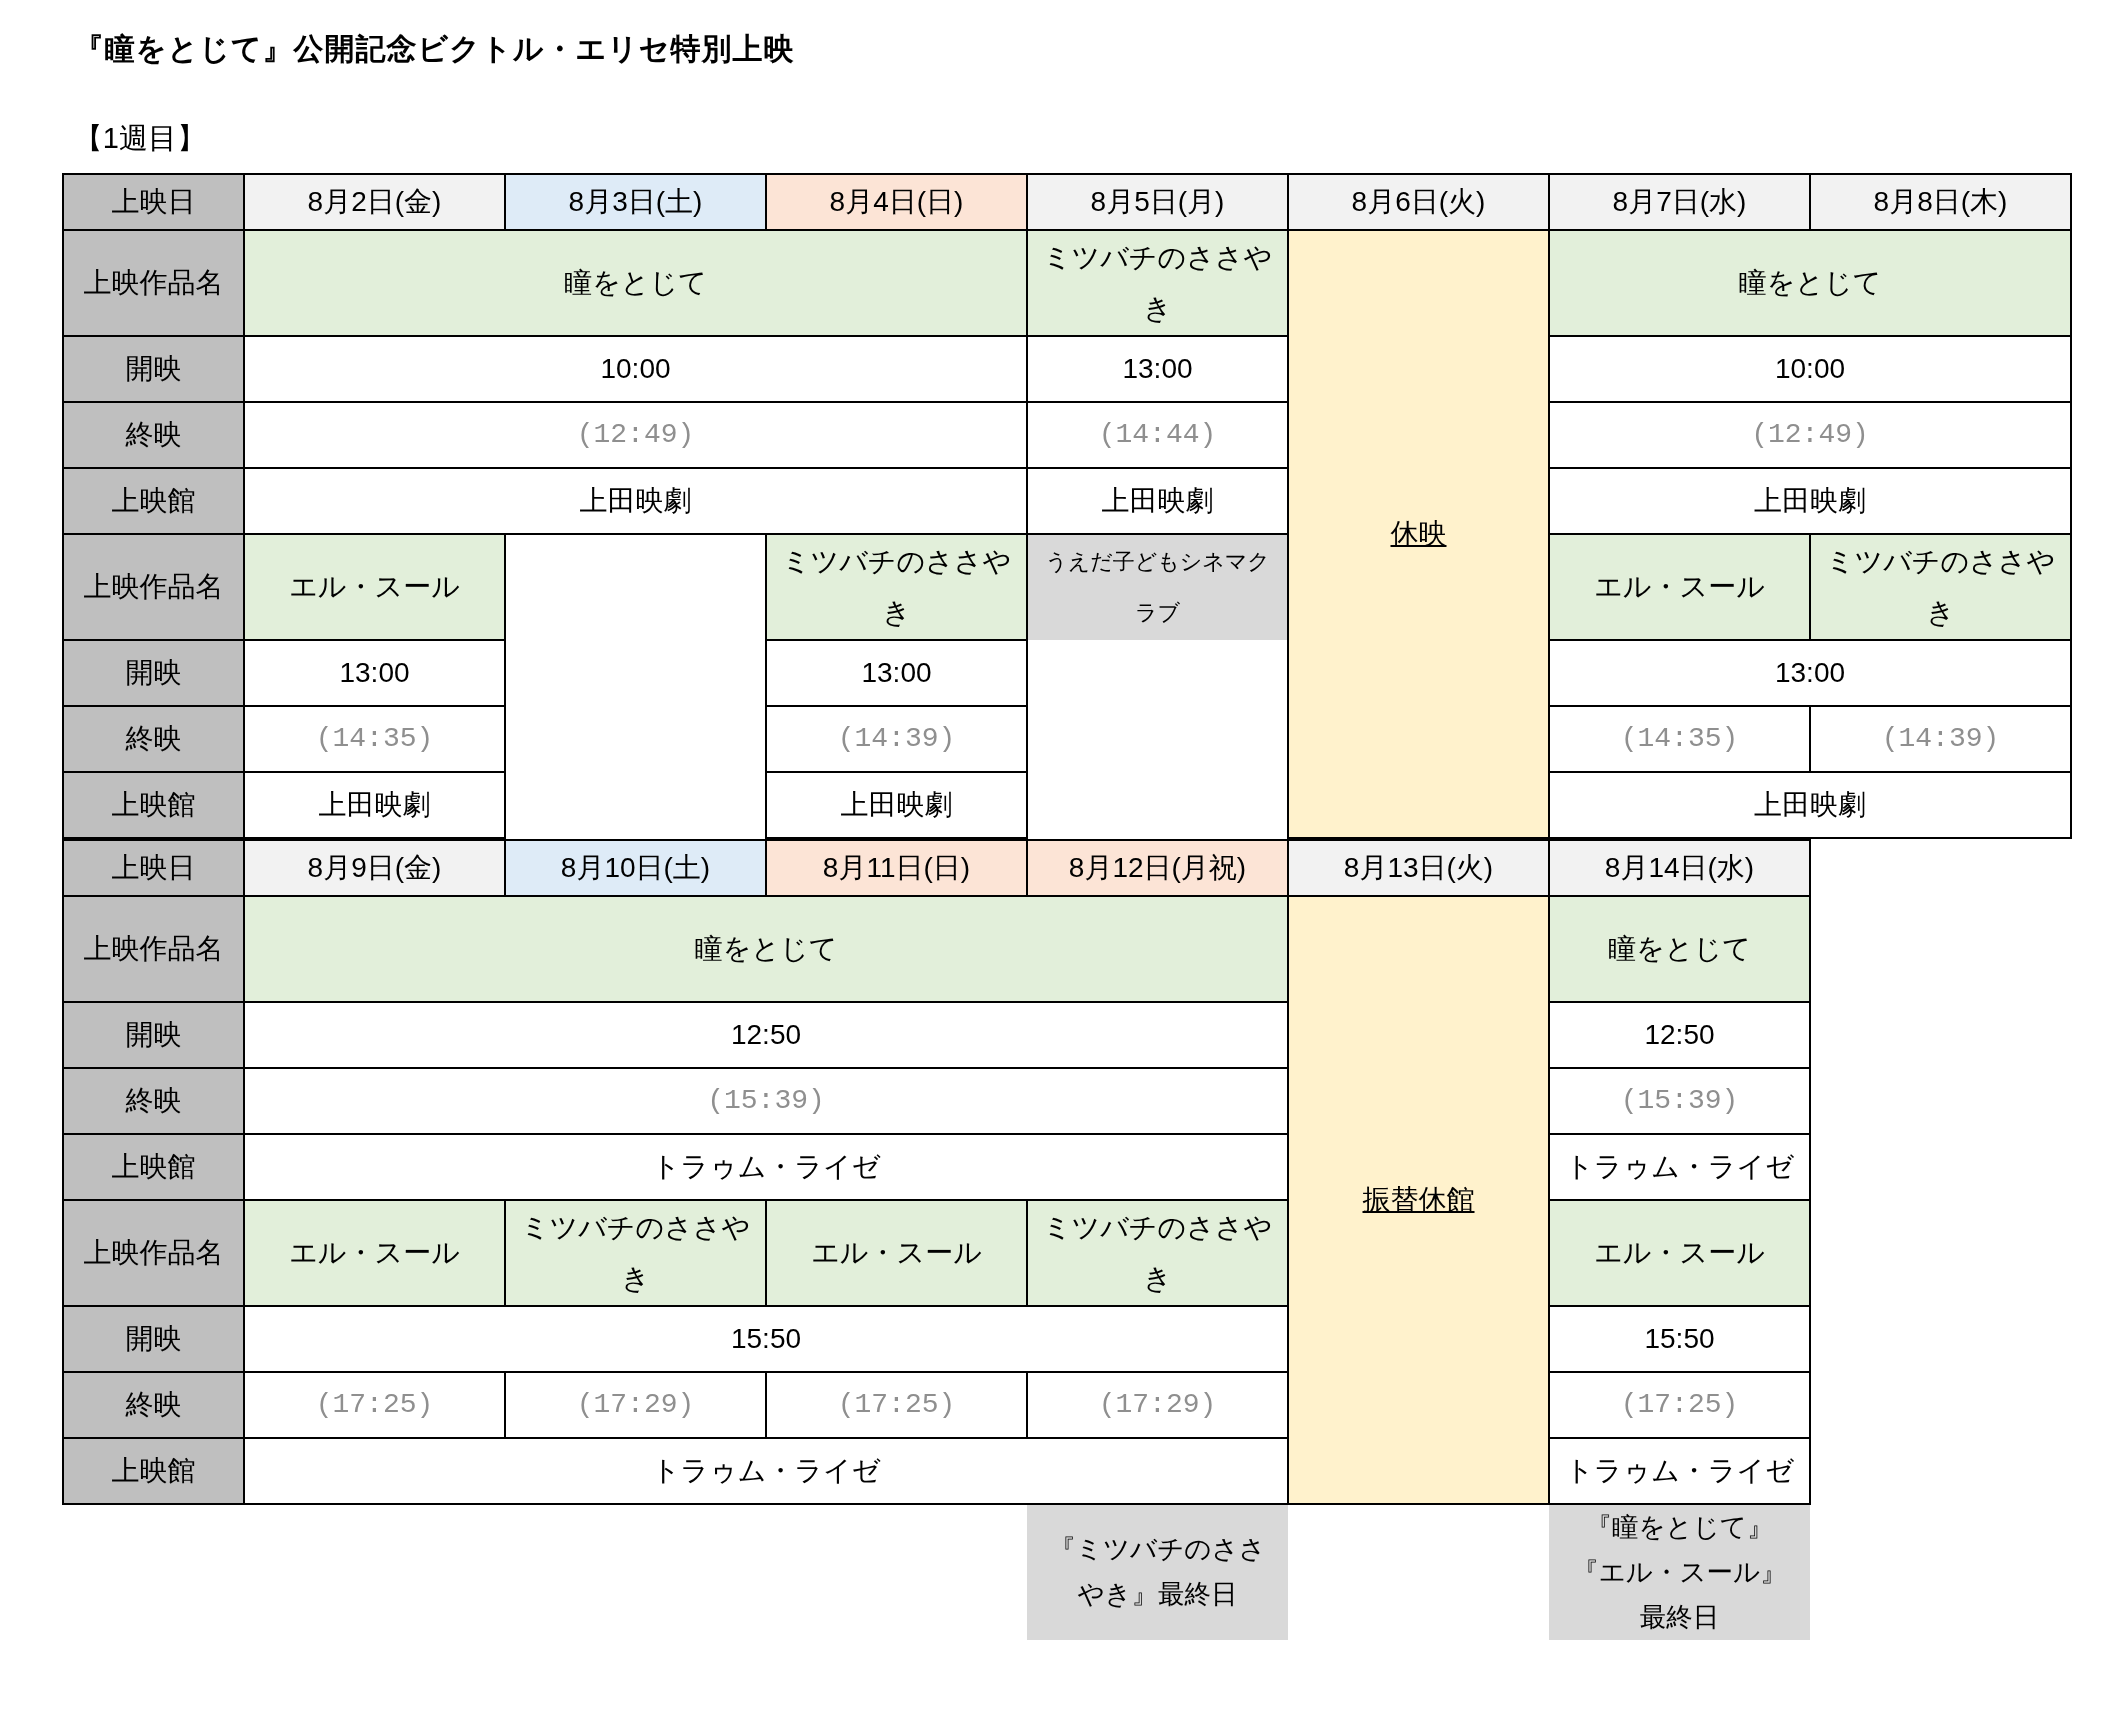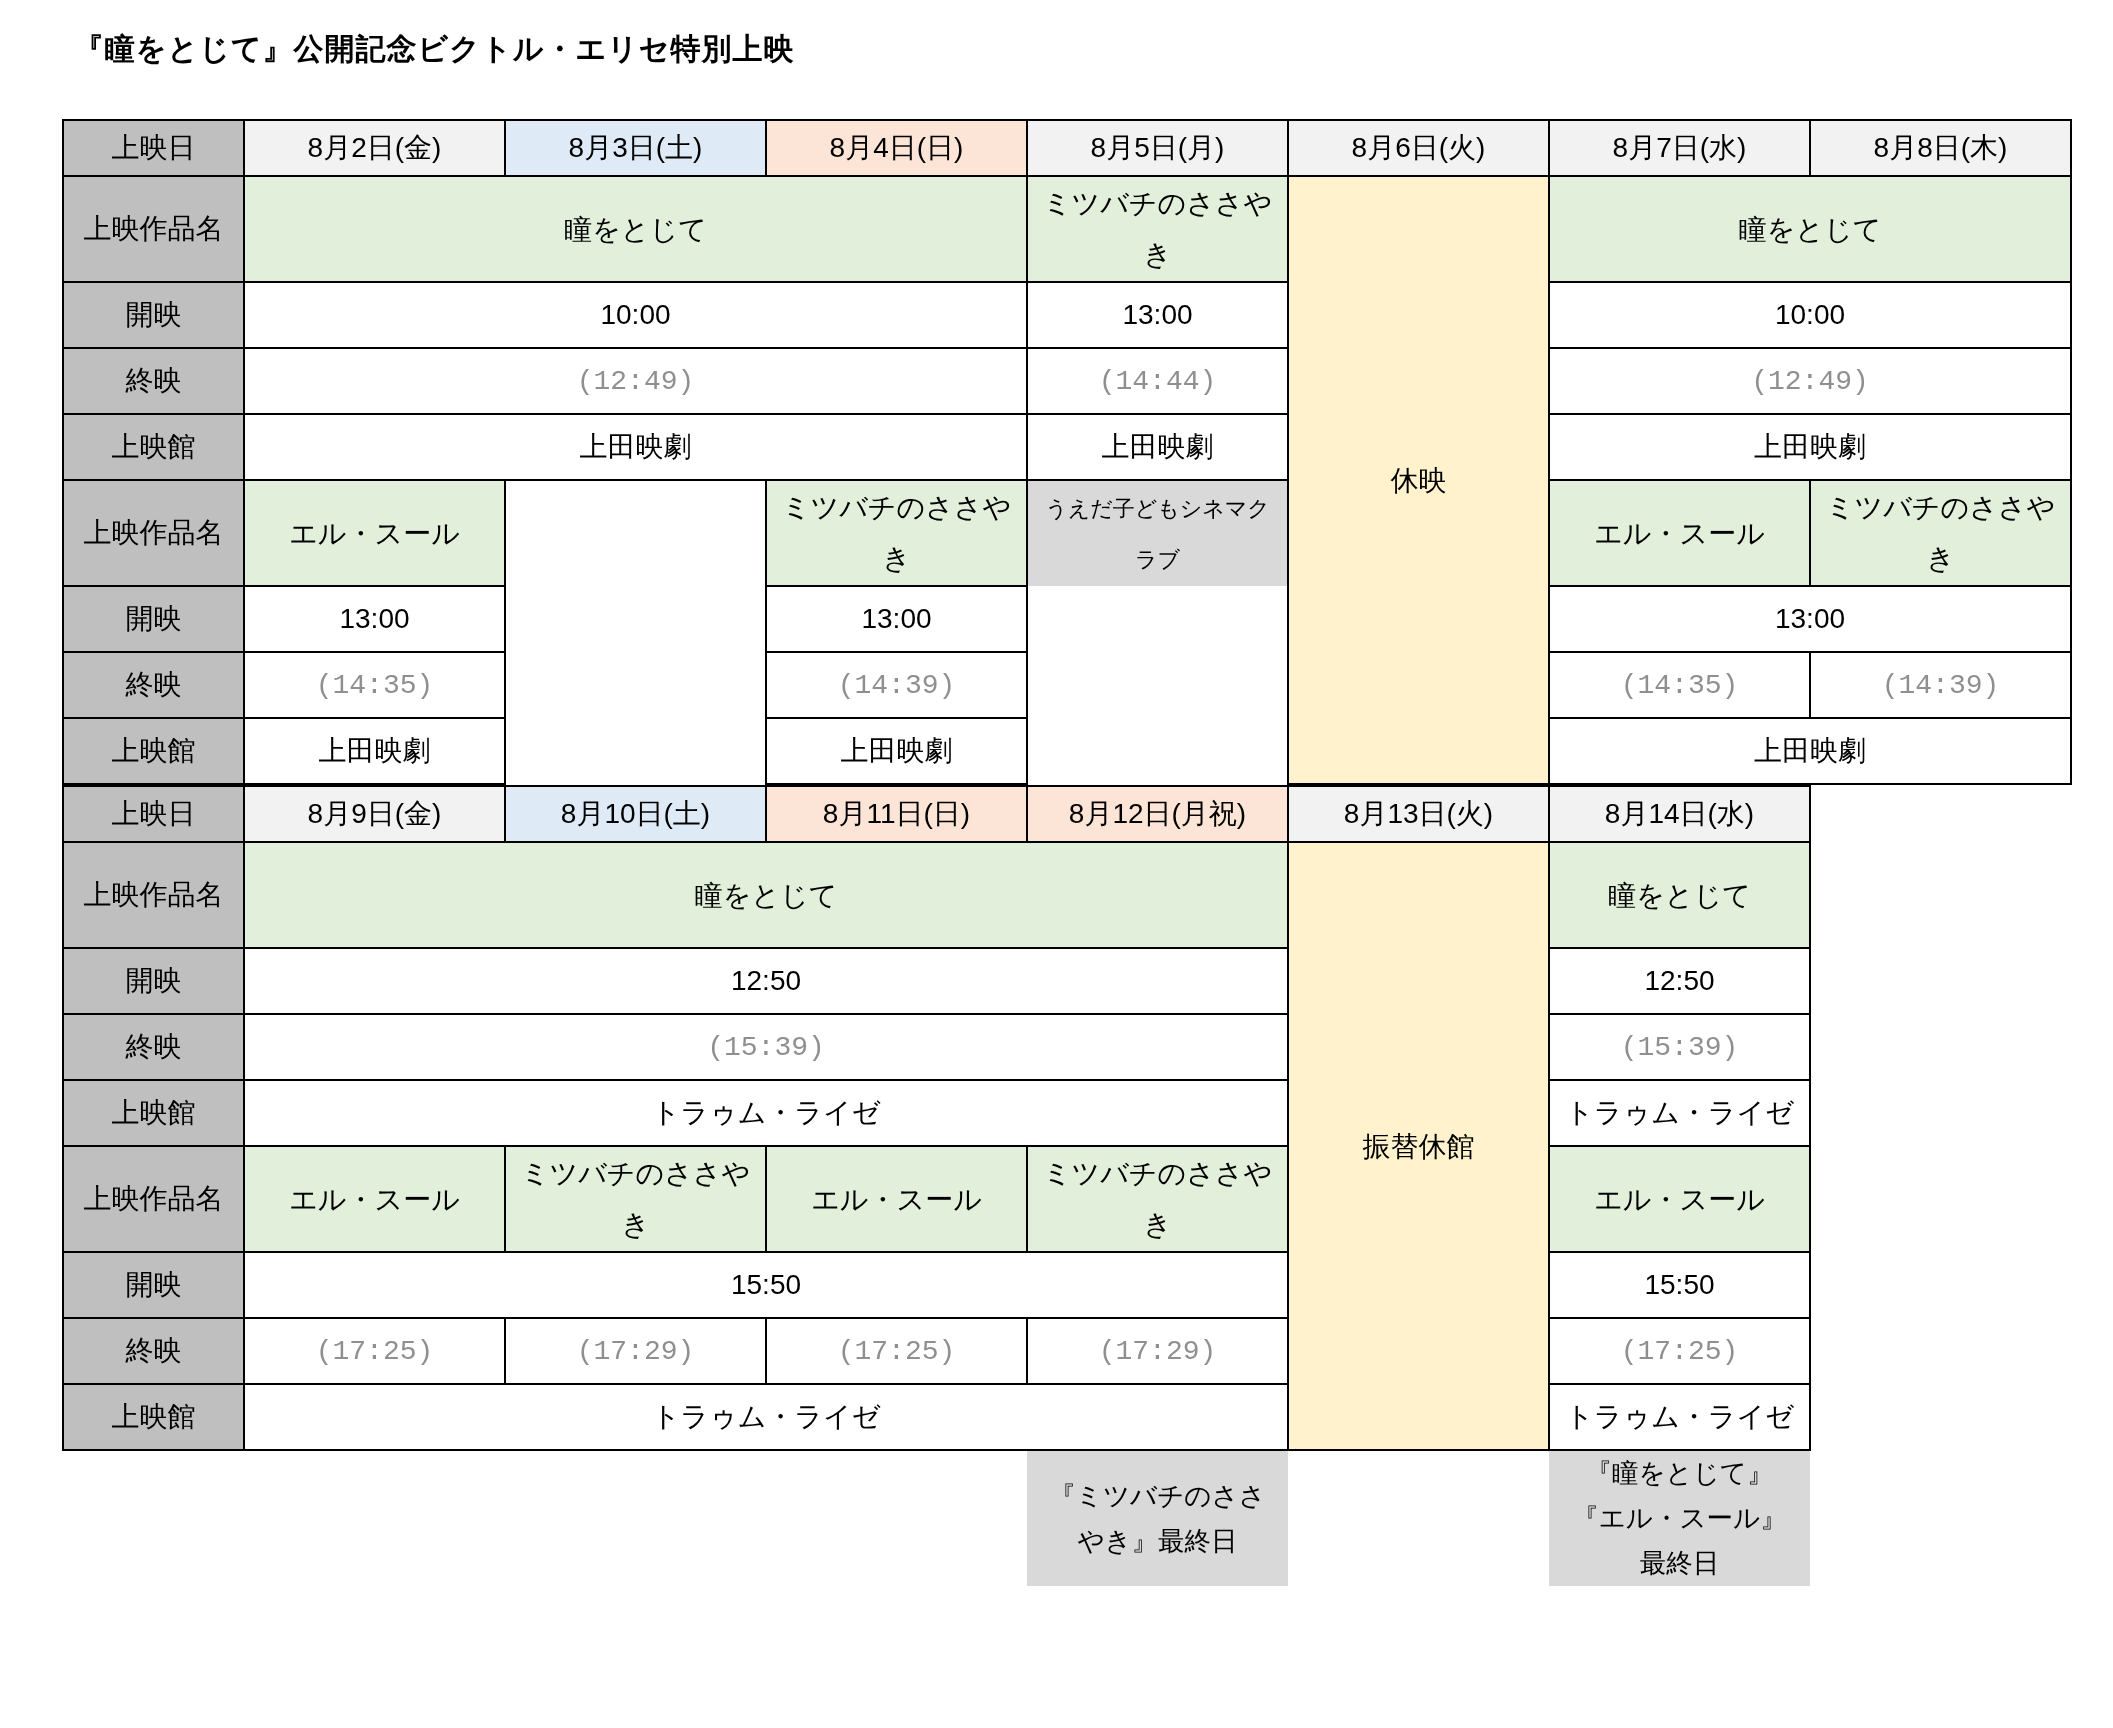--- a/index.html
+++ b/index.html
@@ -35,40 +35,41 @@
   tr.r-head{height:56px;}
   tr.r-film{height:106px;}
   tr.r-std{height:66px;}
   tr.r-note{height:93px;}
   tr.r-film td{line-height:51px;}
   th.lbl{background:var(--label-gray);}
   th.d-gray{background:var(--day-gray);}
   th.d-blue{background:var(--saturday-blue);}
   th.d-peach{background:var(--sunday-peach);}
   td.film{background:var(--film-green);}
-  td.closed{background:var(--closed-yellow);}
+  td.closed{background:var(--closed-yellow);text-decoration:underline;}
   td.kids{
     background:var(--note-gray); border:none;
     font-size:22px; line-height:33px;
   }
   td.muted{color:var(--muted-text);font-family:Liberation Mono, monospace;}
   td.blank{border:none; background:#fff;}
   tr.r-note td{border:none; background:transparent;}
   tr.r-note td.note{
     background:var(--note-gray);
     font-size:26.5px; line-height:45px; padding:0 13.7px;
   }
 </style>
 </head>
 <body>
 
 <div class="page">
 
   <div class="title">『瞳をとじて』公開記念ビクトル・エリセ特別上映</div>
 
+  <div class="section-heading">【1週目】</div>
 
   <table>
     <colgroup>
       <col class="c-label">
         <col class="c-day">
         <col class="c-day">
         <col class="c-day">
       <col class="c-day">
         <col class="c-day">
         <col class="c-day">

